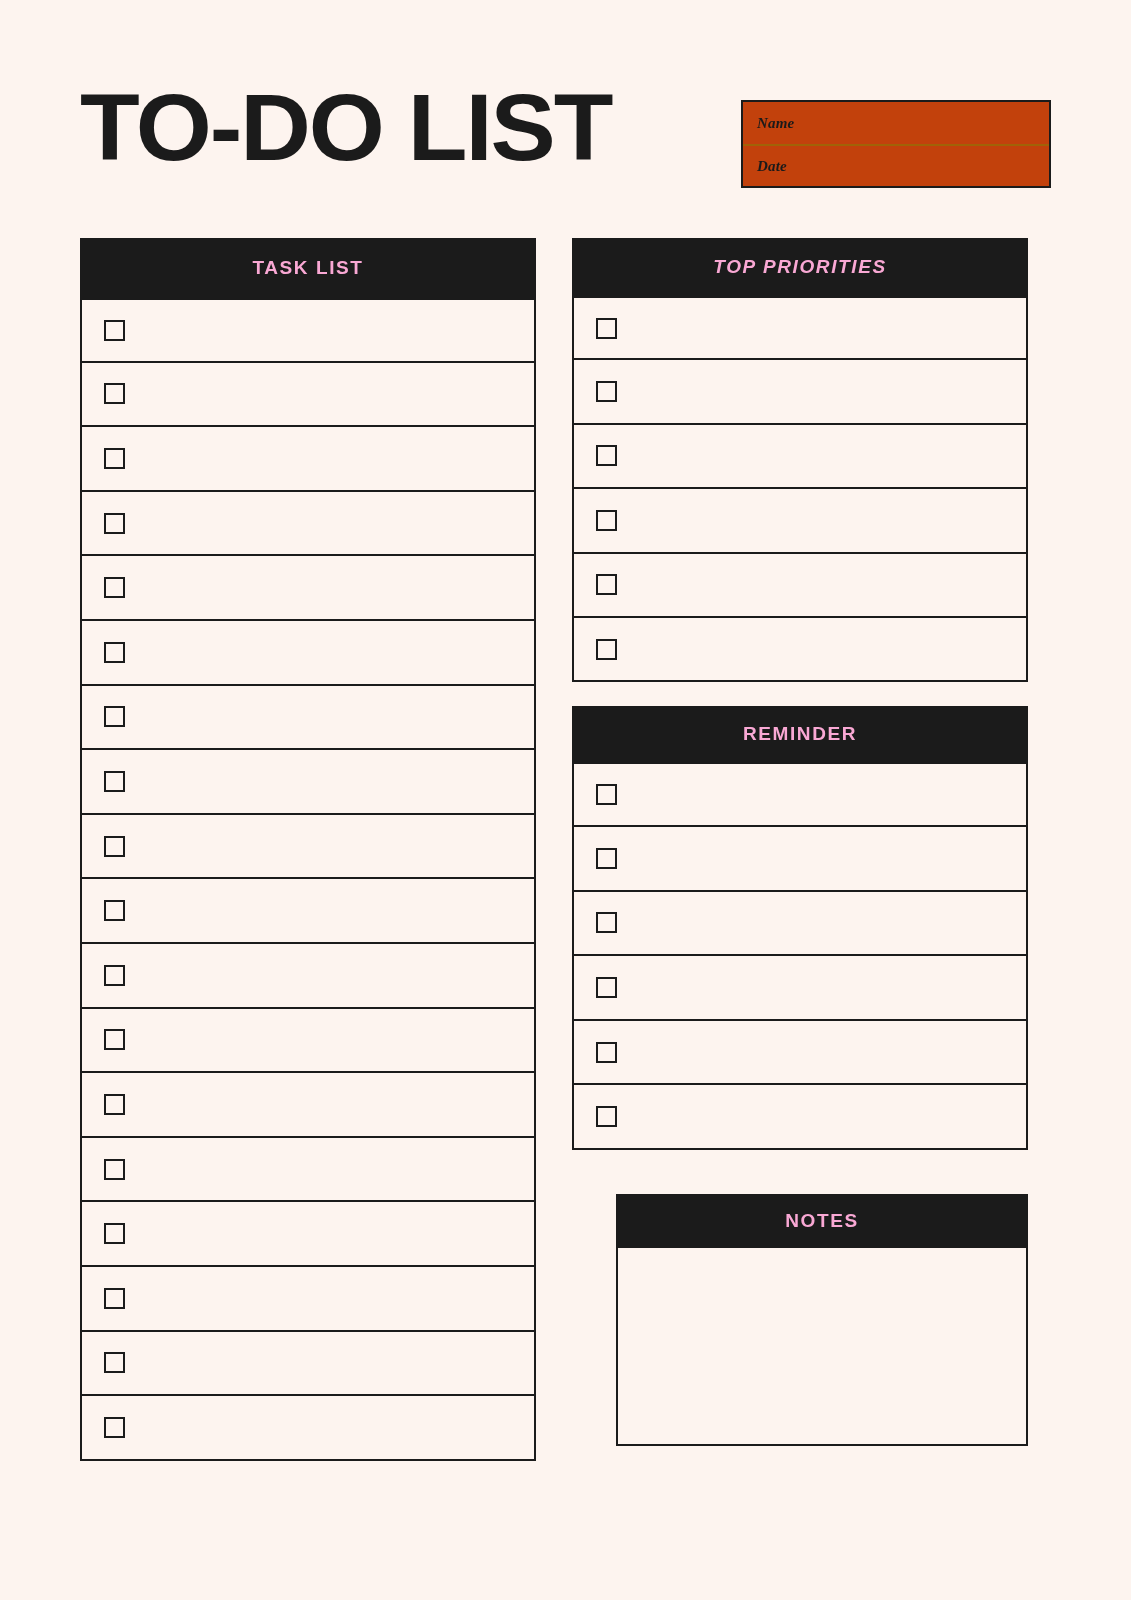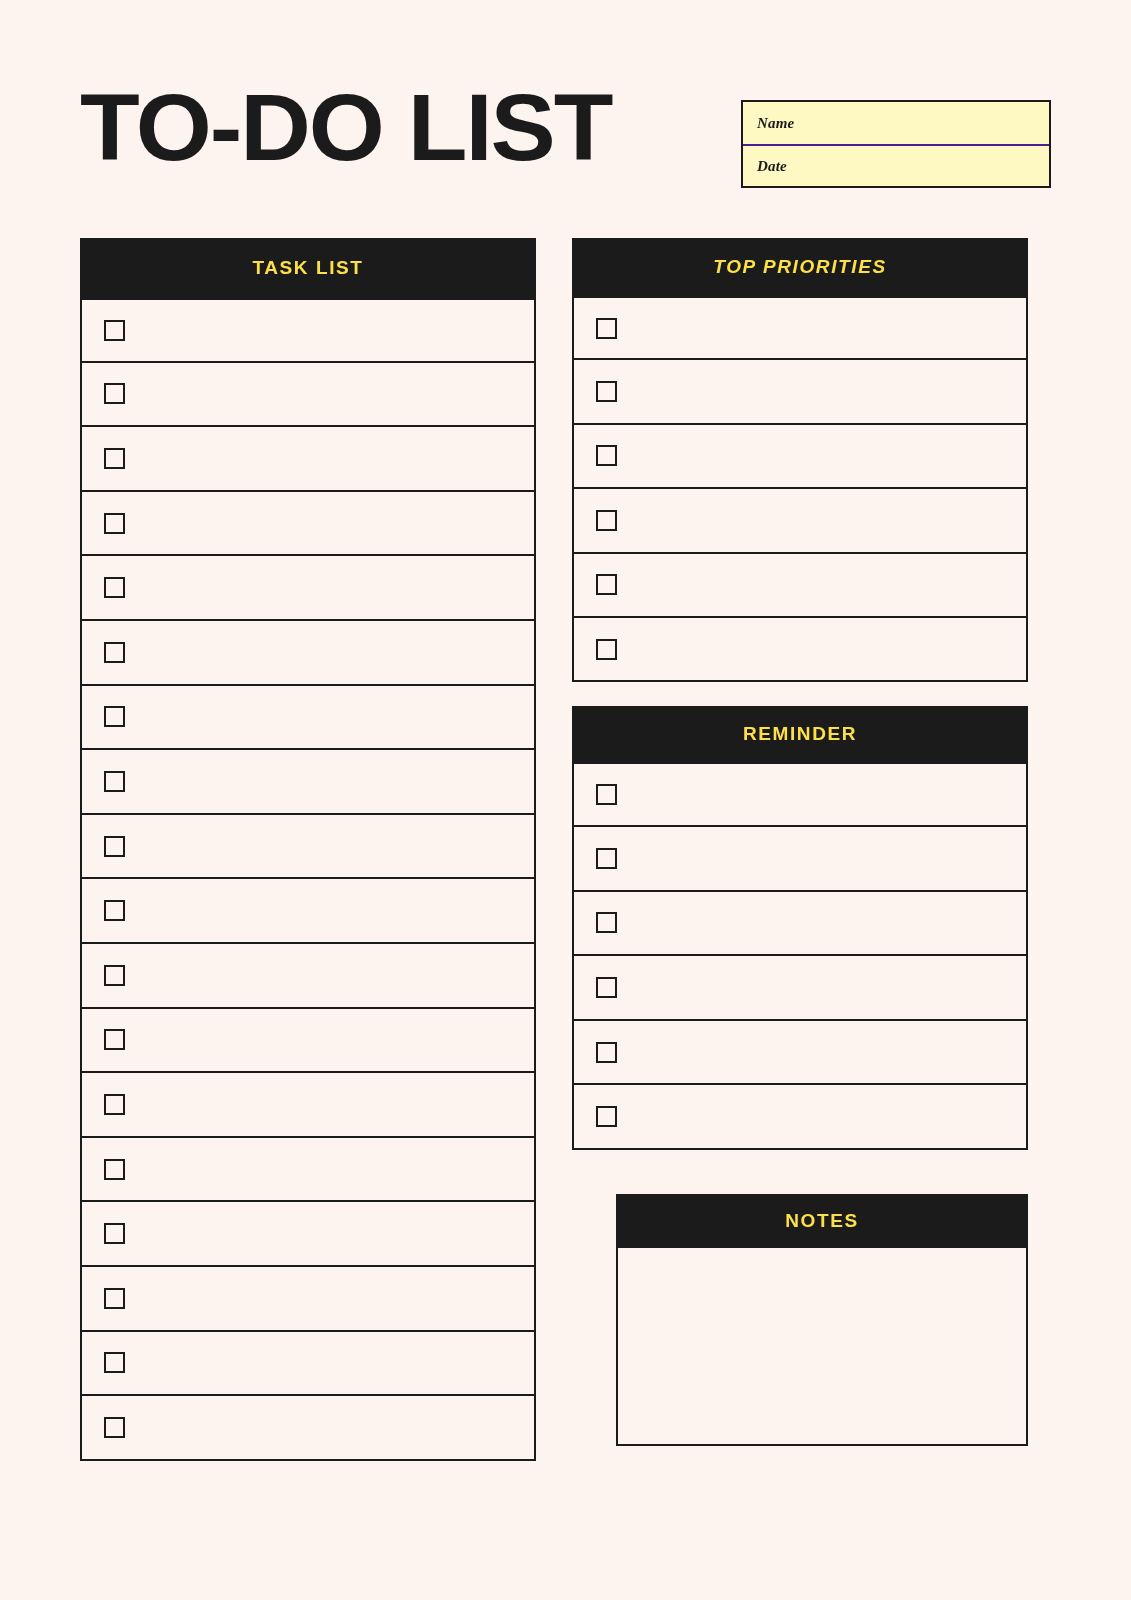--- a/index.html
+++ b/index.html
@@ -43,45 +43,45 @@
     white-space: nowrap;
     transform: scaleX(1.04);
     transform-origin: left top;
   }
   .meta-box {
     position: absolute;
     right: 0;
     top: 22px;
     width: 306px;
     border: 2px solid #1b1b1b;
-    background: #fef9c3;
+    background: #c2410c;
   }
   .meta-row {
     height: 42px;
     display: flex;
     align-items: center;
     padding-left: 14px;
     box-sizing: border-box;
   }
   .meta-row + .meta-row {
-    border-top: 2px solid #4c1d95;
+    border-top: 2px solid #a16207;
     text-align: right;
   }
   .meta-label {
     font-size: 15px;
     font-weight: 700;
     font-style: italic;
     font-family: "Liberation Serif", serif;
     letter-spacing: 0.2px;
   }
 
   
   .section-header {
     background: #1b1b1b;
-    color: #fde047;
+    color: #f9a8d4;
     text-align: center;
     font-size: 19px;
     font-weight: 700;
     letter-spacing: 1.6px;
     display: flex;
     align-items: center;
     justify-content: center;
     box-sizing: border-box;
   }
   .rows {

